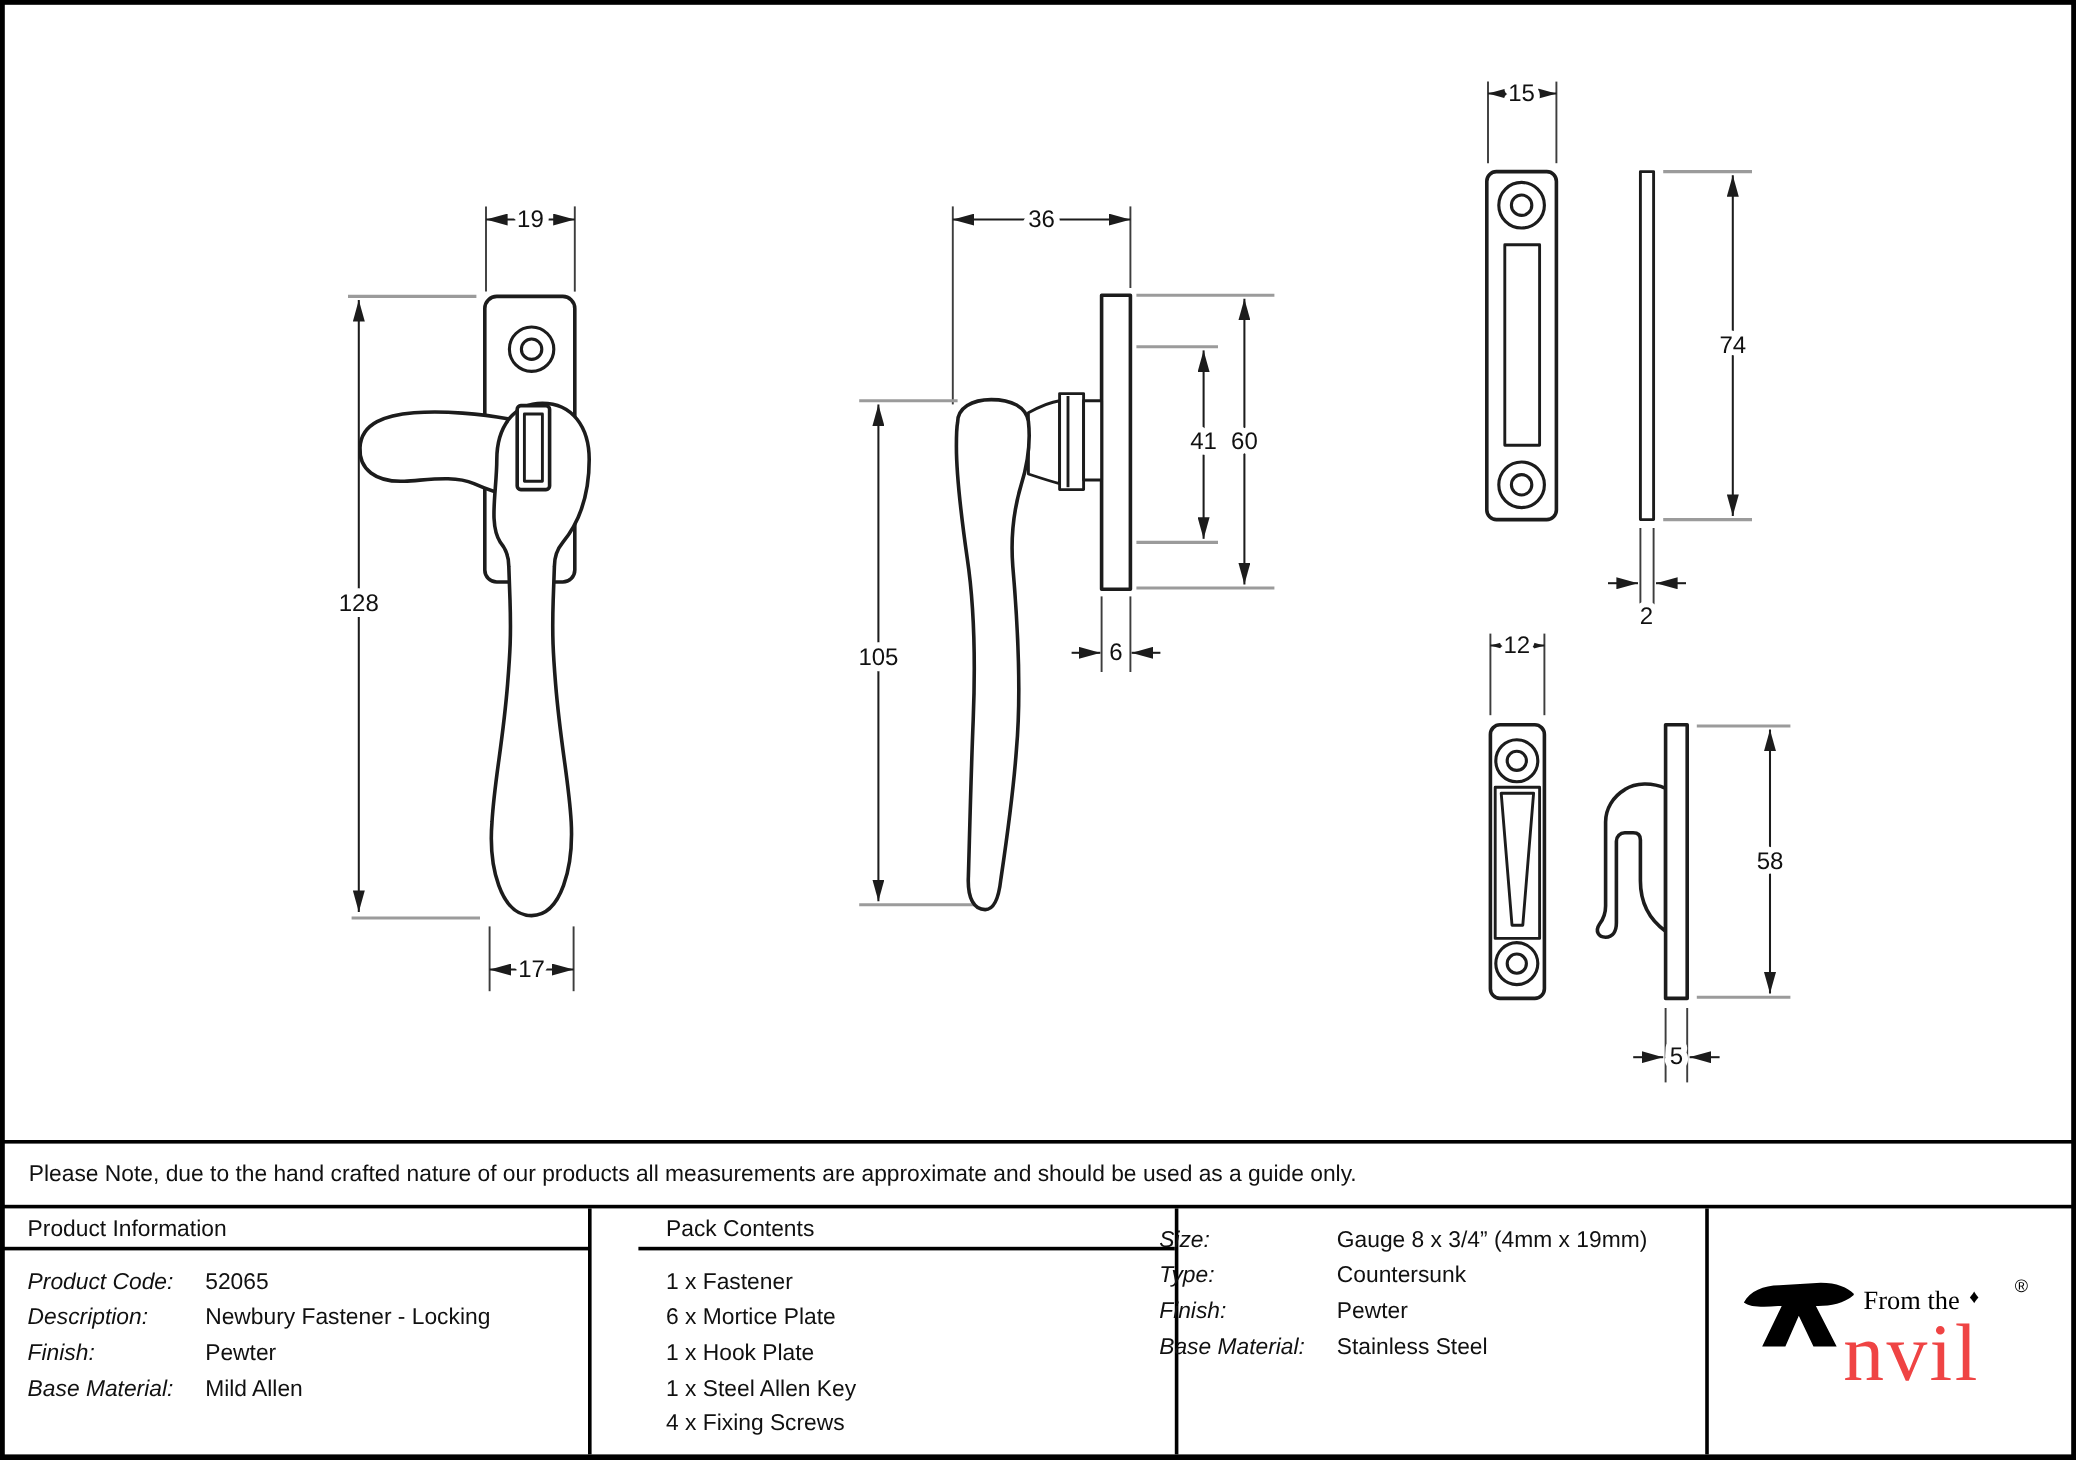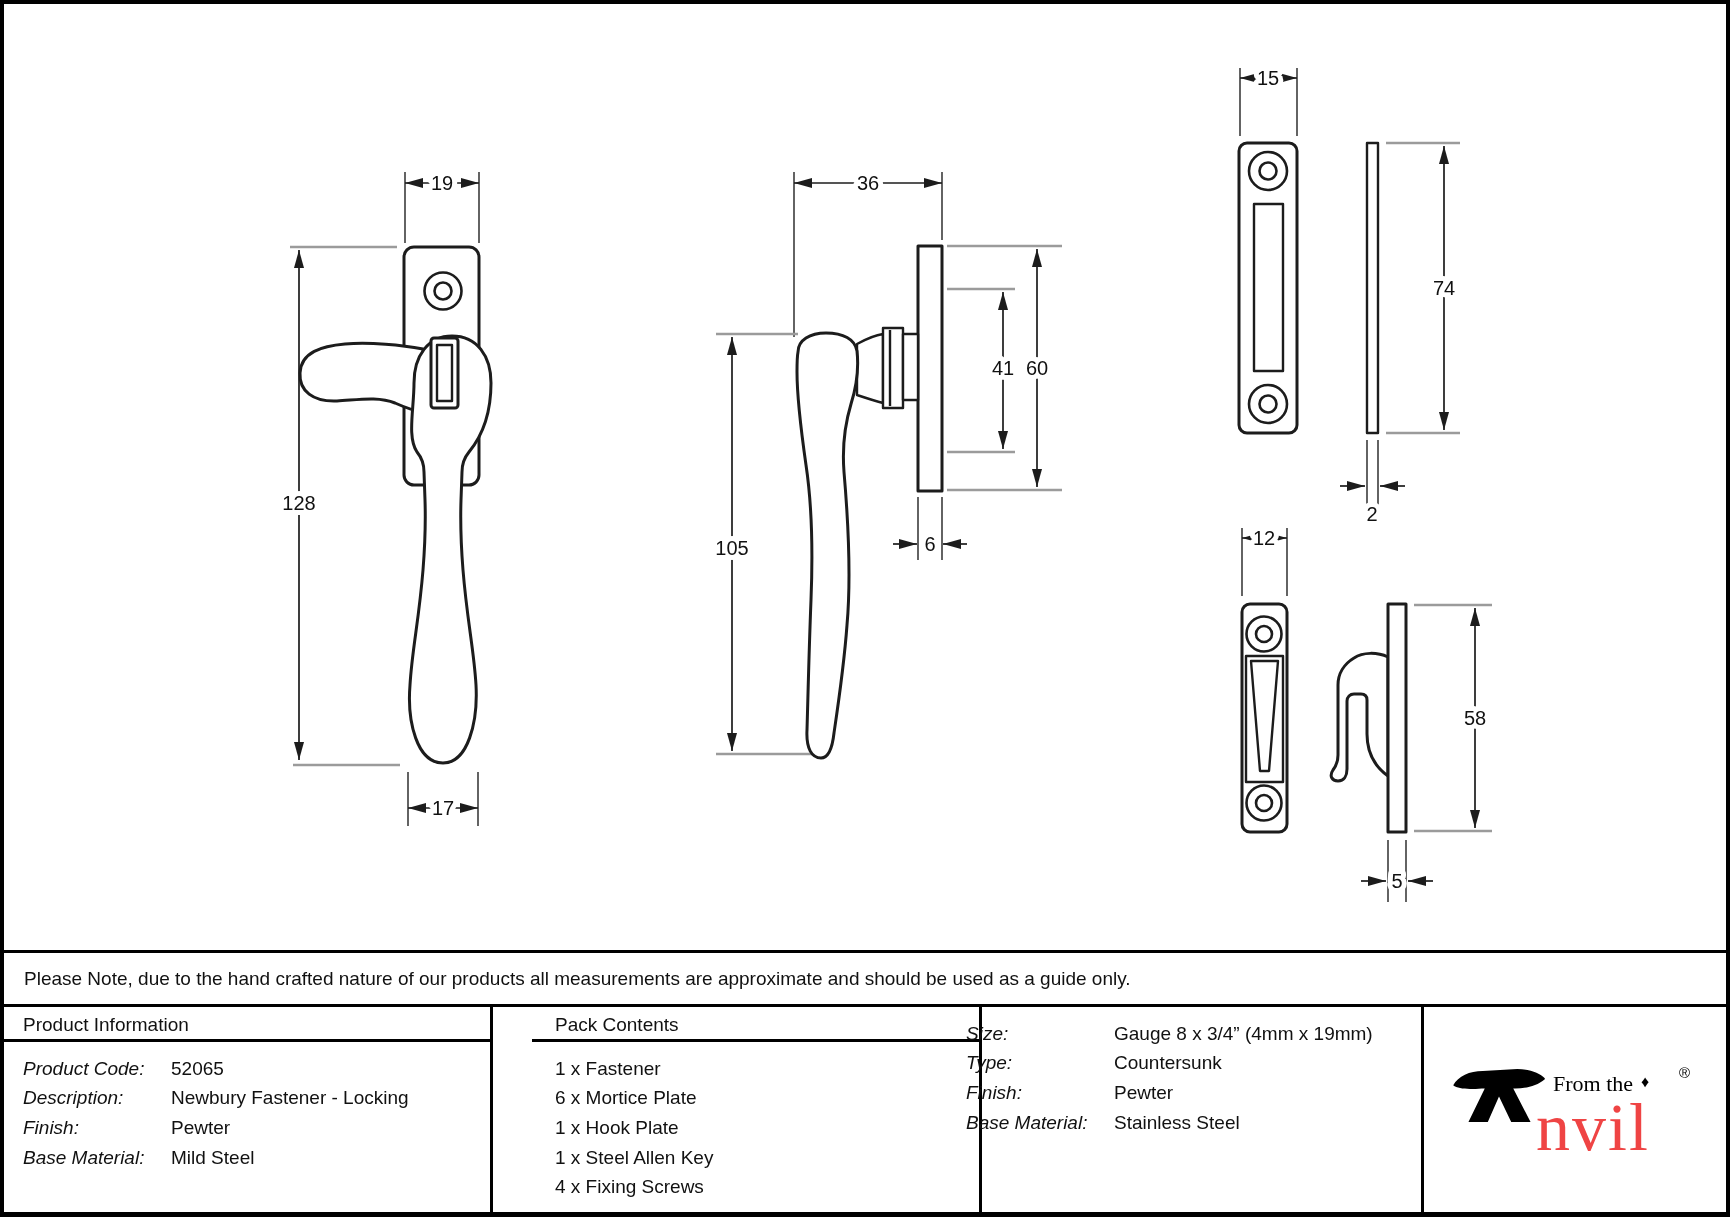--- a/index.html
+++ b/index.html
@@ -226,21 +226,21 @@
       <div class="trow">
         <span class="tlabel">Description:</span>
         <span>Newbury Fastener - Locking</span>
       </div>
       <div class="trow">
         <span class="tlabel">Finish:</span>
         <span>Pewter</span>
       </div>
       <div class="trow">
         <span class="tlabel">Base Material:</span>
-        <span>Mild Steel</span>
+        <span>Mild Allen</span>
       </div>
     </div>
   </div>
 
   <div class="col" id="col-pack">
     <div class="col-header">Pack Contents</div>
     <div class="col-body">
       <div class="trow">
           <span>1 x Fastener</span>
         </div>

